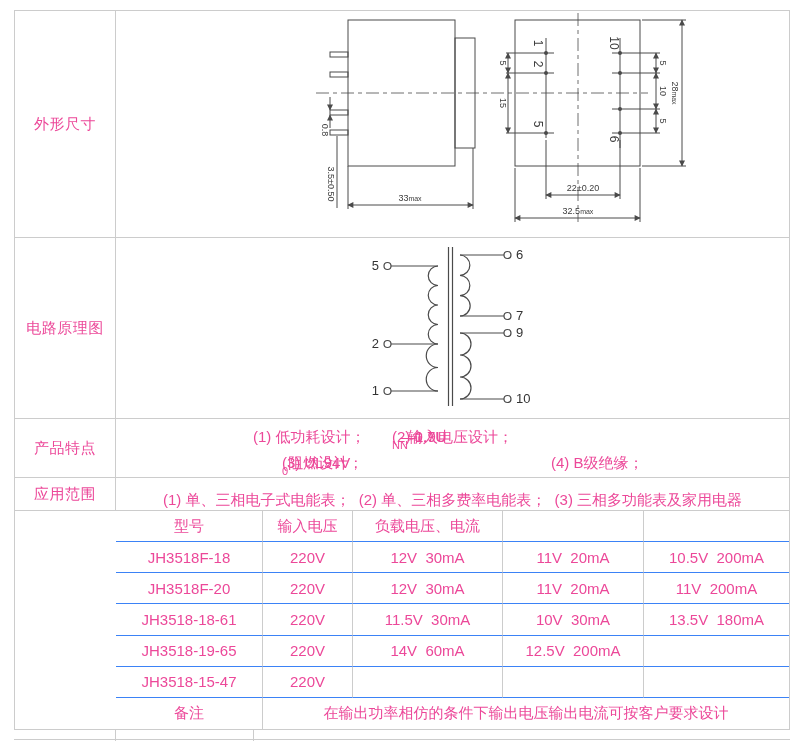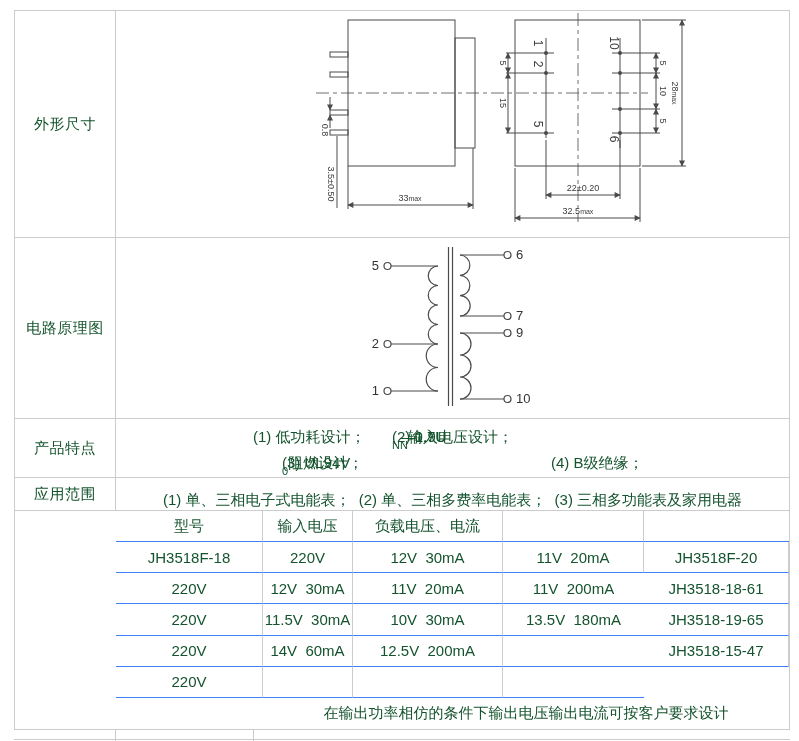--- a/index.html
+++ b/index.html
@@ -1,19 +1,19 @@
 <!DOCTYPE html>
 <html><head>
 <meta charset="utf-8">
 <style>
   * { margin:0; padding:0; box-sizing:border-box; }
   body { background:#ffffff; }
   .sheet {
     position:relative; width:799px; height:741px; background:#fff;
-    font-family:"Liberation Sans", sans-serif; color:#14532d; font-size:15px;
+    font-family:"Liberation Sans", sans-serif; color:#ec4899; font-size:15px;
     overflow:hidden;
   }
   .tbl { position:absolute; left:14px; top:10px; width:776px; height:720px;
          border:1px solid #ccc; background:#fff; }
   .row { position:absolute; left:0; width:774px; border-bottom:1px solid #ccc; }
   .row.last { border-bottom:none; }
   .lab { position:absolute; left:0; top:0; bottom:0; width:101px;
          border-right:1px solid #ccc; display:flex; align-items:center;
          justify-content:center; letter-spacing:0.5px; }
   .cell { position:absolute; left:101px; top:0; bottom:0; width:673px; }
@@ -225,20 +225,21 @@
         <div class="pc">型号</div>
         <div class="pc">输入电压</div>
         <div class="pc">负载电压、电流</div>
         <div class="pc"></div>
         <div class="pc lastcol"></div>
 
         <div class="pc">JH3518F-18</div>
         <div class="pc">220V</div>
         <div class="pc">12V  30mA</div>
         <div class="pc">11V  20mA</div>
+        <div class="pc lastcol">10.5V  200mA</div>
 
         <div class="pc">JH3518F-20</div>
         <div class="pc">220V</div>
         <div class="pc">12V  30mA</div>
         <div class="pc">11V  20mA</div>
         <div class="pc lastcol">11V  200mA</div>
 
         <div class="pc">JH3518-18-61</div>
         <div class="pc">220V</div>
         <div class="pc">11.5V  30mA</div>
@@ -250,20 +251,21 @@
         <div class="pc">14V  60mA</div>
         <div class="pc">12.5V  200mA</div>
         <div class="pc lastcol"></div>
 
         <div class="pc">JH3518-15-47</div>
         <div class="pc">220V</div>
         <div class="pc"></div>
         <div class="pc"></div>
         <div class="pc lastcol"></div>
 
+        <div class="pc lastrow">备注</div>
         <div class="pc lastrow lastcol note-text">在输出功率相仿的条件下输出电压输出电流可按客户要求设计</div>
       </div>
     </div>
   </div>
 
   <div class="stub" style="left:115px;top:729px;width:1px;height:12px;"></div>
   <div class="stub" style="left:253px;top:729px;width:1px;height:12px;"></div>
   <div class="stub" style="left:14px;top:739px;width:776px;height:1px;"></div>
 </div>
 

